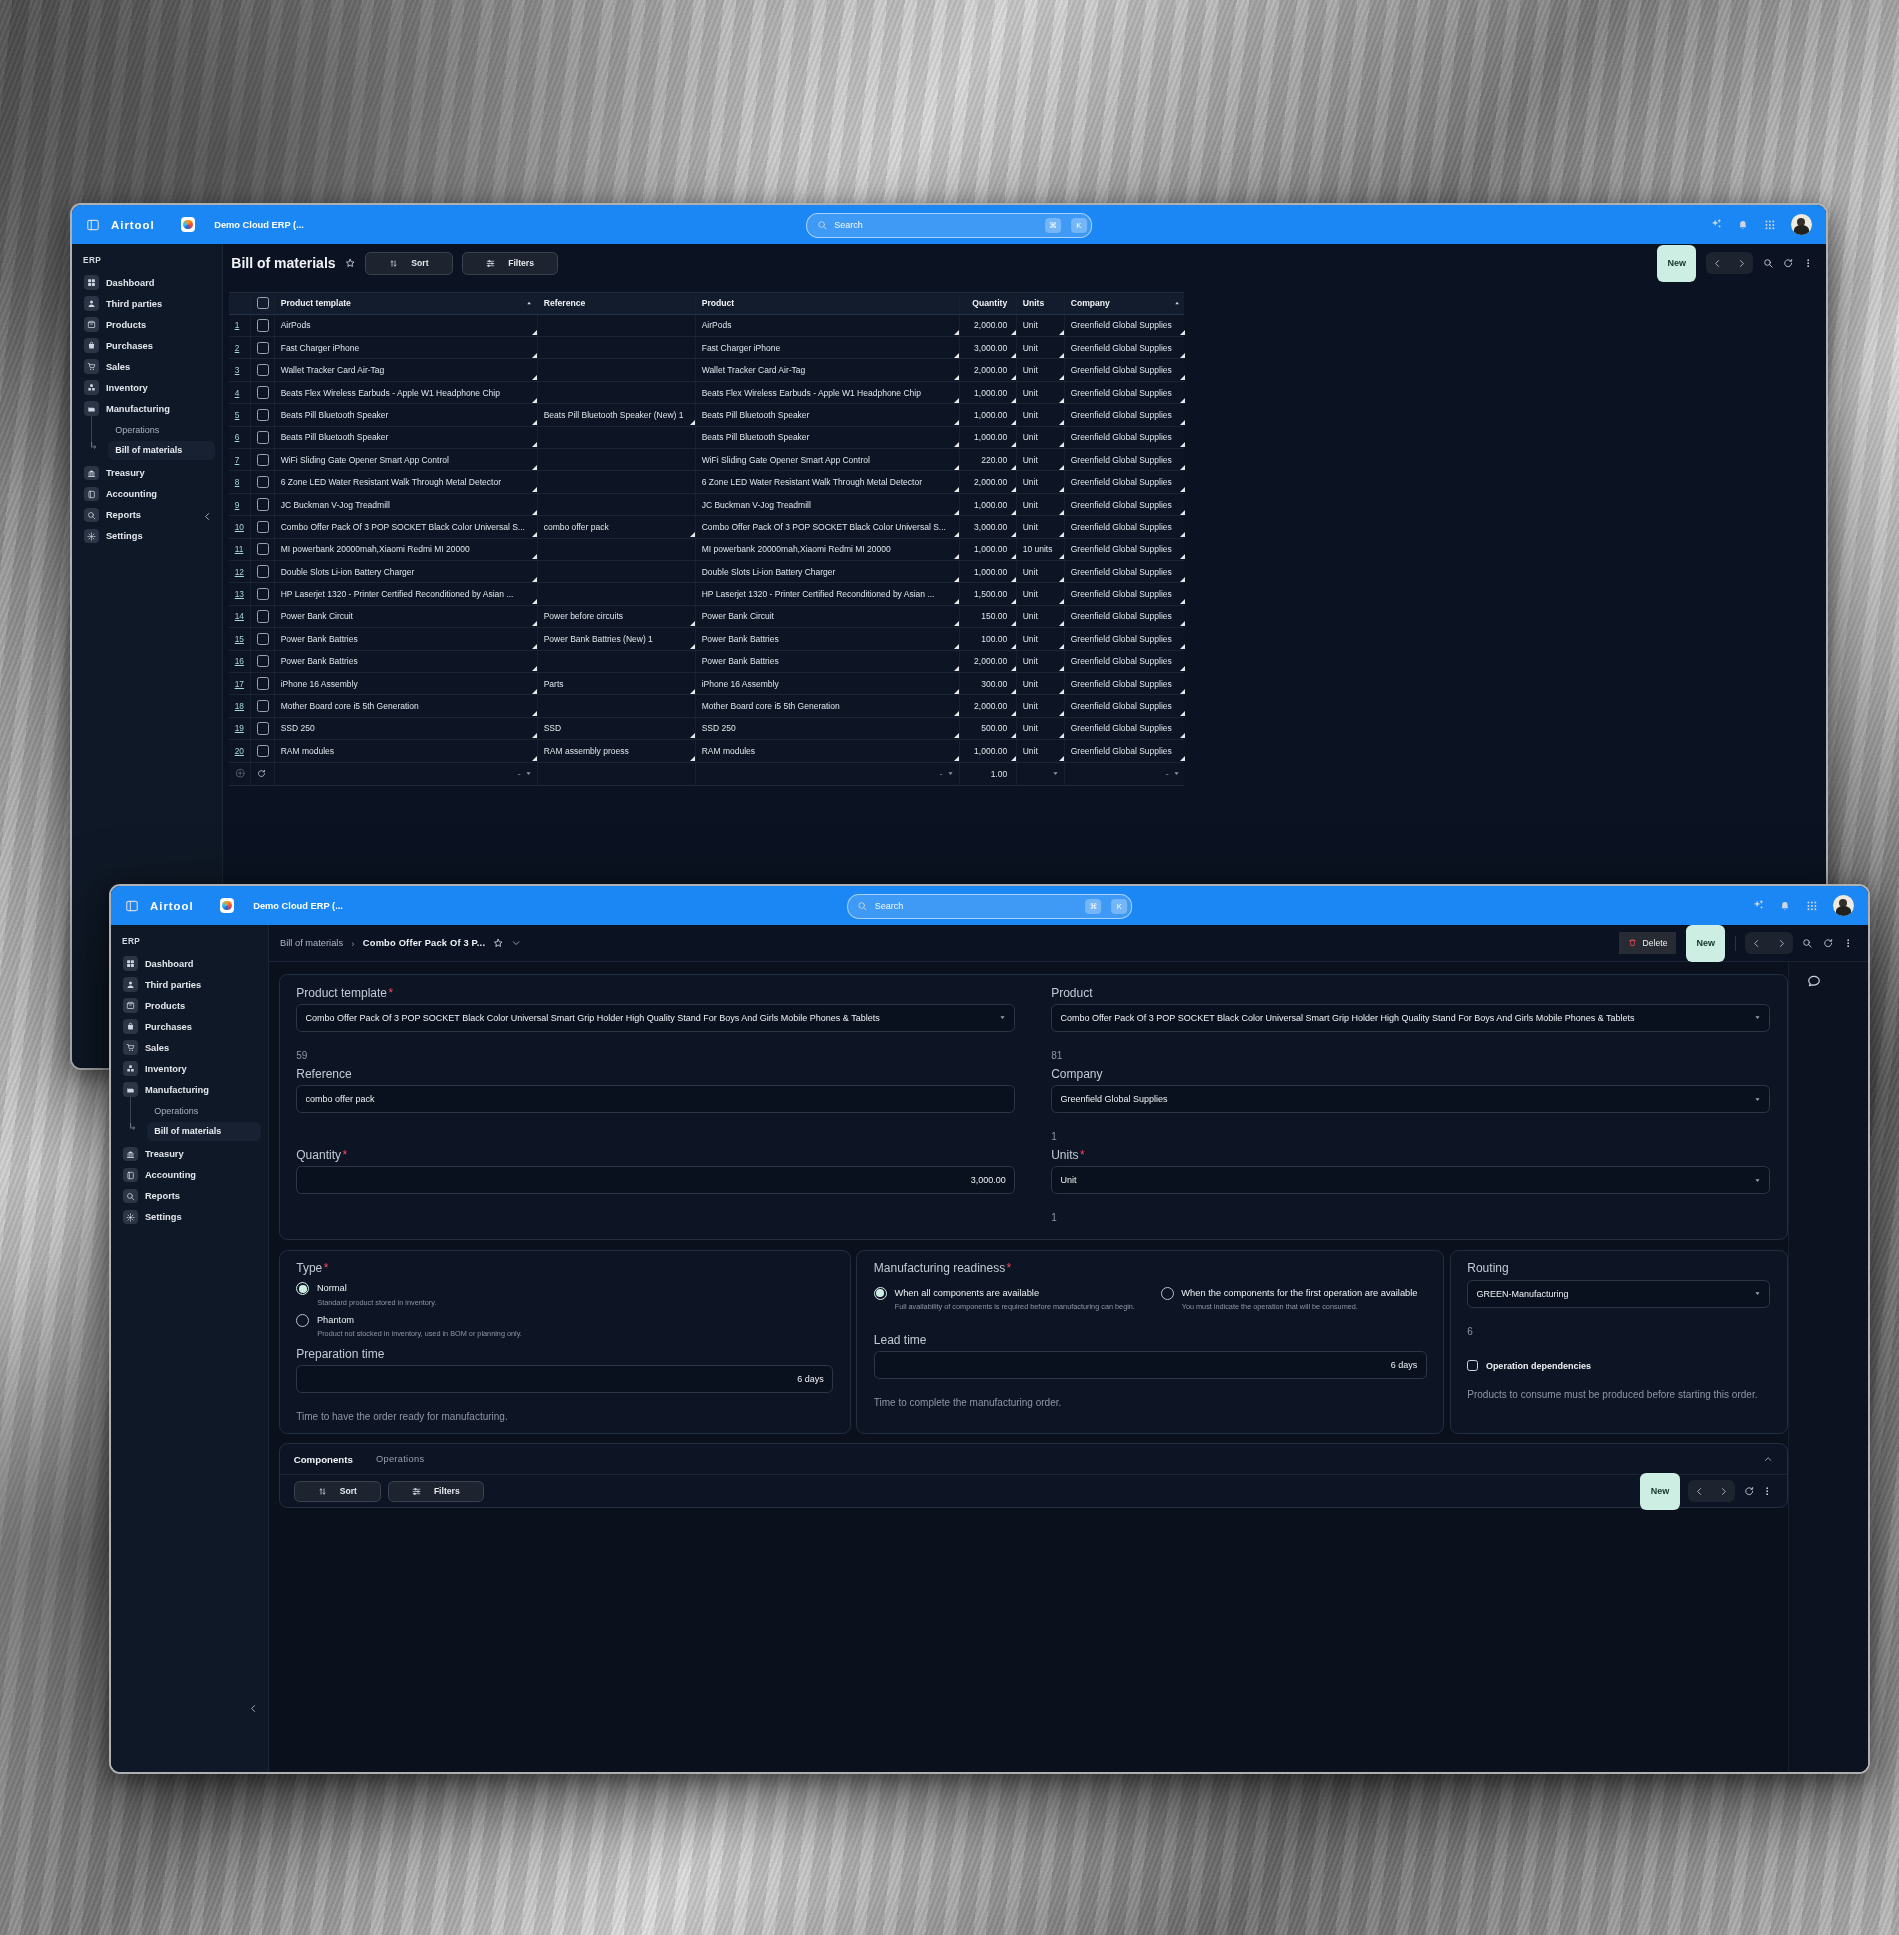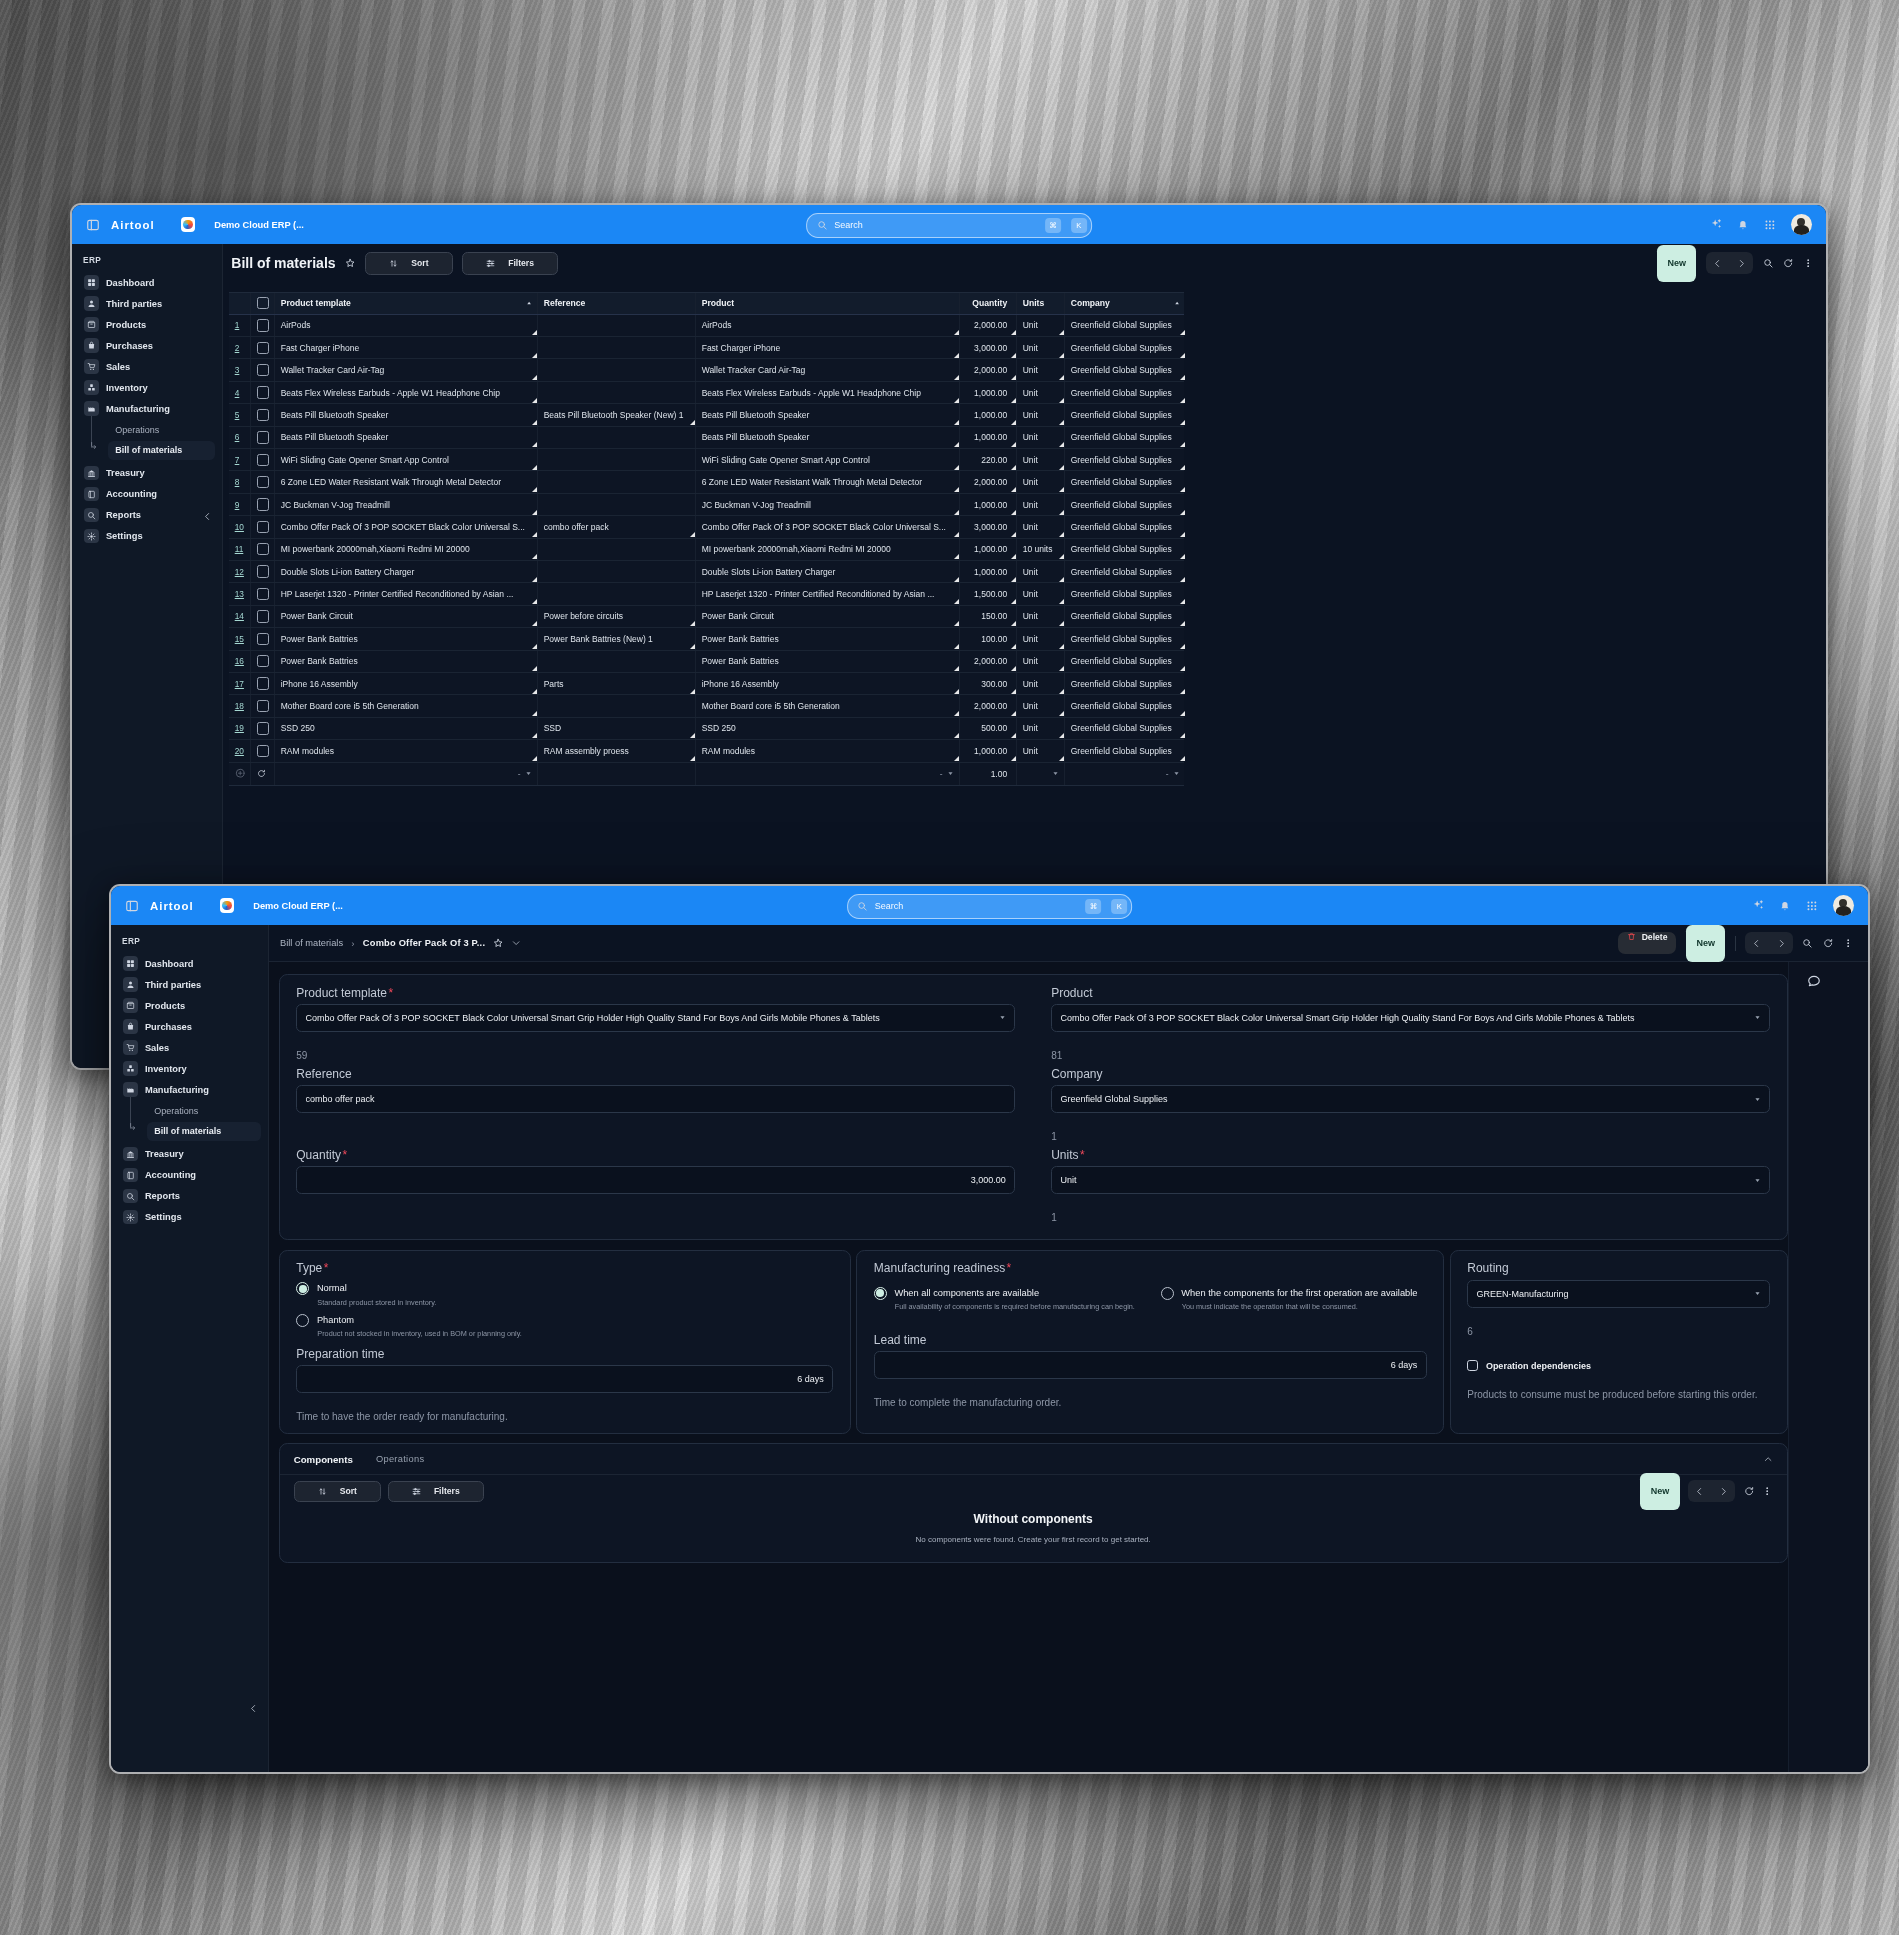--- a/index.html
+++ b/index.html
@@ -59,22 +59,22 @@
   #back-window .sb-collapse{bottom:auto;top:268px;}
 
   
   .icbtn{color:#cfd6e2;display:flex;align-items:center;}
   .pillbtn{display:inline-flex;align-items:center;gap:13px;height:21px;padding:0 23px;border-radius:5.5px;
     background:#1d2430;border:0.7px solid #3a4250;color:#e6e9ee;font-size:8.6px;font-weight:600;}
   .newbtn{display:inline-flex;align-items:center;height:37px;padding:0 10.4px;border-radius:6.2px;
     background:#cdeee2;color:#10352b;font-size:9px;font-weight:bold;}
   .pager{display:inline-flex;align-items:center;gap:2.8px;height:22px;padding:0 7px;border-radius:6.2px;background:#1d2430;color:#cfd6e2;}
   .pager.dim{color:#6b7585;}
-  .delbtn{display:inline-flex;align-items:flex-start;gap:5.5px;height:21.4px;padding:0 9px;border-radius:7px;
-    background:#272c34;color:#f1f3f6;font-size:8.6px;font-weight:700;}
+  .delbtn{display:inline-flex;align-items:center;gap:5.5px;height:21.4px;padding:0 9px;border-radius:0;
+    background:#272c34;color:#f1f3f6;font-size:8.6px;font-weight:400;}
   .delbtn .icbtn{color:#e5484d;}
   .vdiv{width:0.7px;height:15px;background:#2a3442;}
 
   
   .bw-toolbar{position:absolute;left:151px;right:0;top:39px;height:39px;display:flex;align-items:center;
     gap:9.7px;padding:0 12.4px 0 8.3px;border-bottom:0.7px solid #1b2433;box-sizing:border-box;background:#0b1322;}
   .bw-title{font-size:14px;font-weight:bold;color:#f0f3f7;}
   .bw-right{margin-left:auto;display:flex;align-items:center;gap:9.7px;}
   .bw-body{position:absolute;left:151px;right:0;top:77px;bottom:0;background:#0b1322;}
 
@@ -1251,22 +1251,18 @@
                 <svg width="10.4" height="10.4" viewBox="0 0 24 24" fill="none" stroke="currentColor" stroke-width="2" stroke-linecap="round" stroke-linejoin="round">
                   <g fill="currentColor" stroke="none">
                     <circle cx="12" cy="5" r="2"></circle>
                     <circle cx="12" cy="12" r="2"></circle>
                     <circle cx="12" cy="19" r="2"></circle>
                   </g>
                 </svg>
               </span>
           </div>
         </div>
-        <div class="comp-empty">
-          <div class="empty-title">Without components</div>
-          <div class="empty-text">No components were found. Create your first record to get started.</div>
-        </div>
       </div>
 
     </div>
   </div>
 </section>
 
 
 </body></html>

